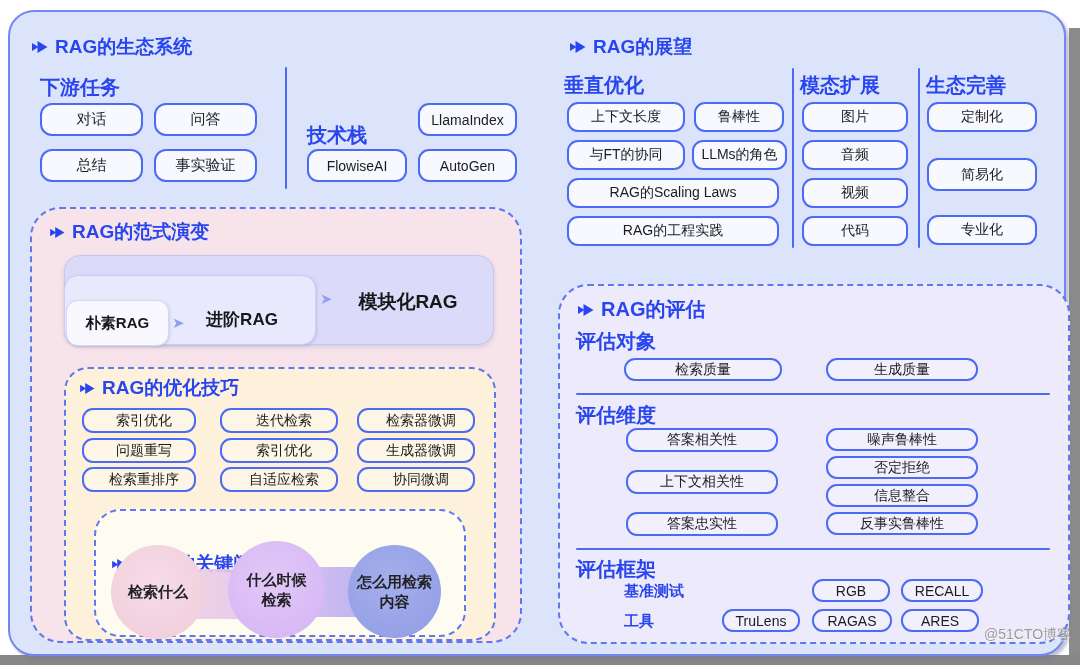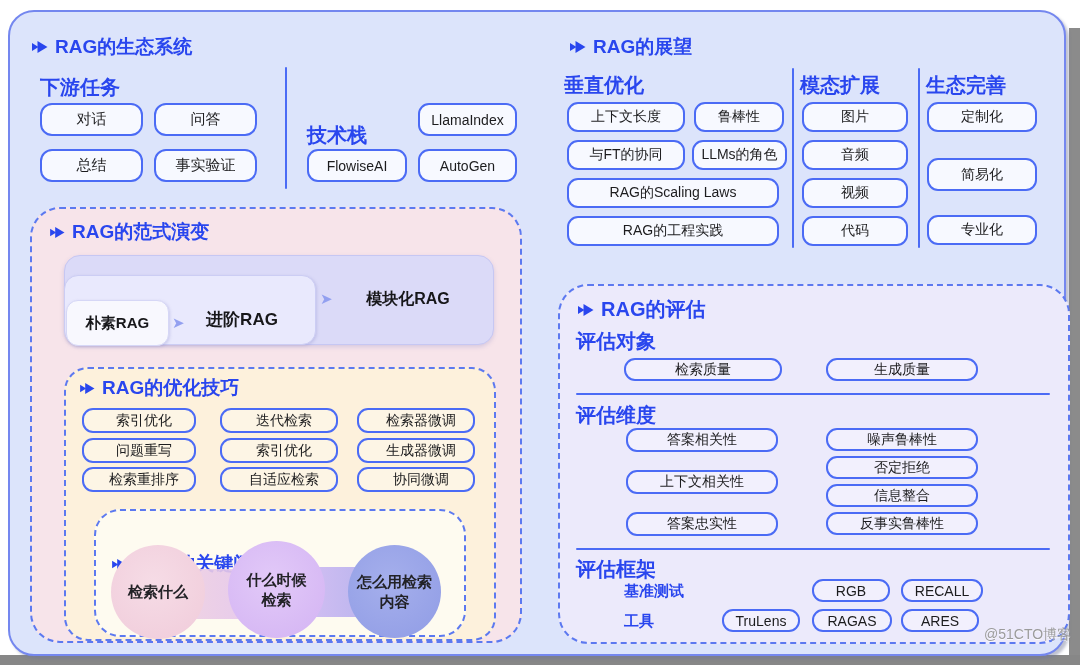--- a/index.html
+++ b/index.html
@@ -121,21 +121,21 @@
             <path d="M0 3 L6.5 7 L0 11 Z" fill="#2946ee"></path>
             <path d="M5.5 1 L15.5 7 L5.5 13 Z" fill="#2946ee"></path>
           </svg>
         <span>RAG的范式演变</span>
       </div>
 
       <div class="stage-outer"></div>
       <div class="stage-mid"></div>
       <div class="stage-inner">朴素RAG</div>
       <div class="stage-label" style="left:150px; top:99px; width:120px; font-size:17px; font-weight:600;">进阶RAG</div>
-      <div class="stage-label" style="left:300px; top:80px; width:152px; font-size:16px; font-weight:700;">模块化RAG</div>
+      <div class="stage-label" style="left:300px; top:80px; width:152px; font-size:19px; font-weight:700;">模块化RAG</div>
       <div class="stage-arrow" style="left:140px; top:106px;">➤</div>
       <div class="stage-arrow" style="left:288px; top:82px;">➤</div>
 
       <div class="opt-box">
         <div class="sec-title" style="left:14px; top:6px;">
           <svg width="16" height="13" viewBox="0 0 17 14">
               <path d="M0 3 L6.5 7 L0 11 Z" fill="#2946ee"></path>
               <path d="M5.5 1 L15.5 7 L5.5 13 Z" fill="#2946ee"></path>
             </svg>
           <span>RAG的优化技巧</span>

